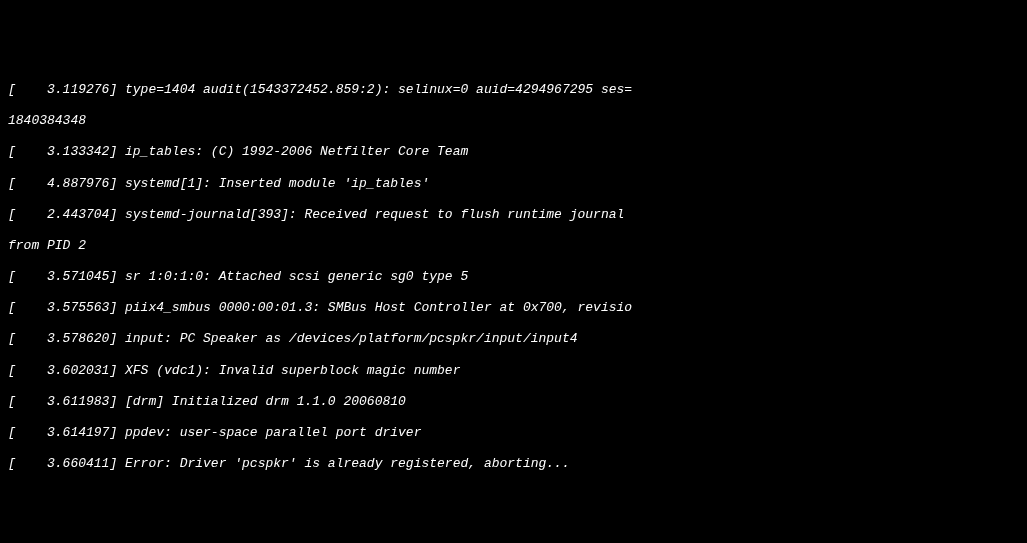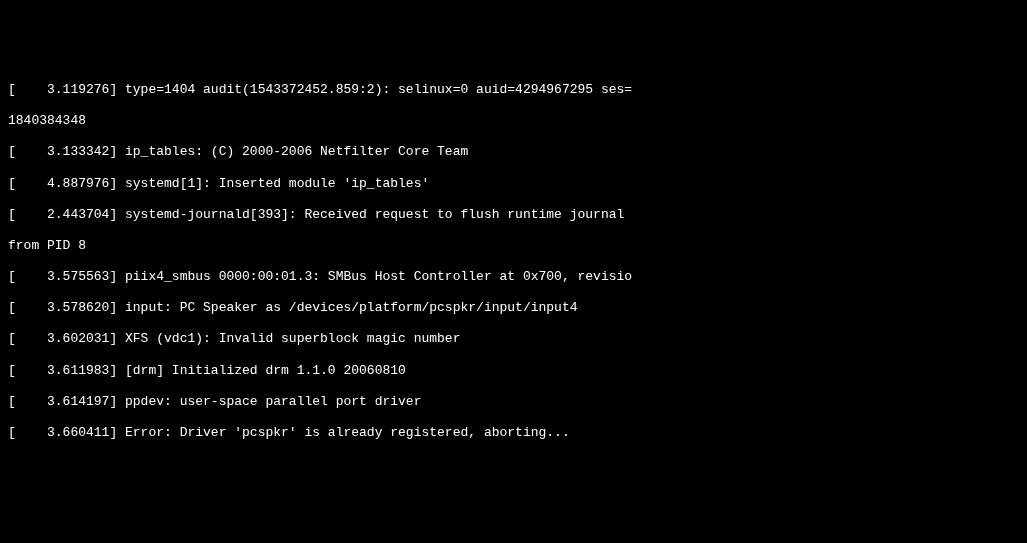--- a/index.html
+++ b/index.html
@@ -14,34 +14,36 @@
       font-size: 13px;
       line-height: 1.2;
       padding: 4px 8px;
       width: 1027px;
       height: 543px;
       overflow: hidden;
       white-space: pre;
     }
     .line {
       display: block;
+      font-style: italic;
     }
   </style>
 </head>
 <body>
 
 
 
 <div>
 <span class="line">[    3.119276] type=1404 audit(1543372452.859:2): selinux=0 auid=4294967295 ses=</span>
 <span class="line">1840384348</span>
-<span class="line">[    3.133342] ip_tables: (C) 2000-2006 Netfilter Core Team</span>
+<span class="line">[    3.133342] ip_tables: (C) 1992-2006 Netfilter Core Team</span>
 <span class="line">[    4.887976] systemd[1]: Inserted module 'ip_tables'</span>
 <span class="line">[    2.443704] systemd-journald[393]: Received request to flush runtime journal</span>
-<span class="line">from PID 8</span>
+<span class="line">from PID 2</span>
+<span class="line">[    3.571045] sr 1:0:1:0: Attached scsi generic sg0 type 5</span>
 <span class="line">[    3.575563] piix4_smbus 0000:00:01.3: SMBus Host Controller at 0x700, revisio</span>
 <span class="line">[    3.578620] input: PC Speaker as /devices/platform/pcspkr/input/input4</span>
 <span class="line">[    3.602031] XFS (vdc1): Invalid superblock magic number</span>
 <span class="line">[    3.611983] [drm] Initialized drm 1.1.0 20060810</span>
 <span class="line">[    3.614197] ppdev: user-space parallel port driver</span>
 <span class="line">[    3.660411] Error: Driver 'pcspkr' is already registered, aborting...</span>
 
 
 
 

